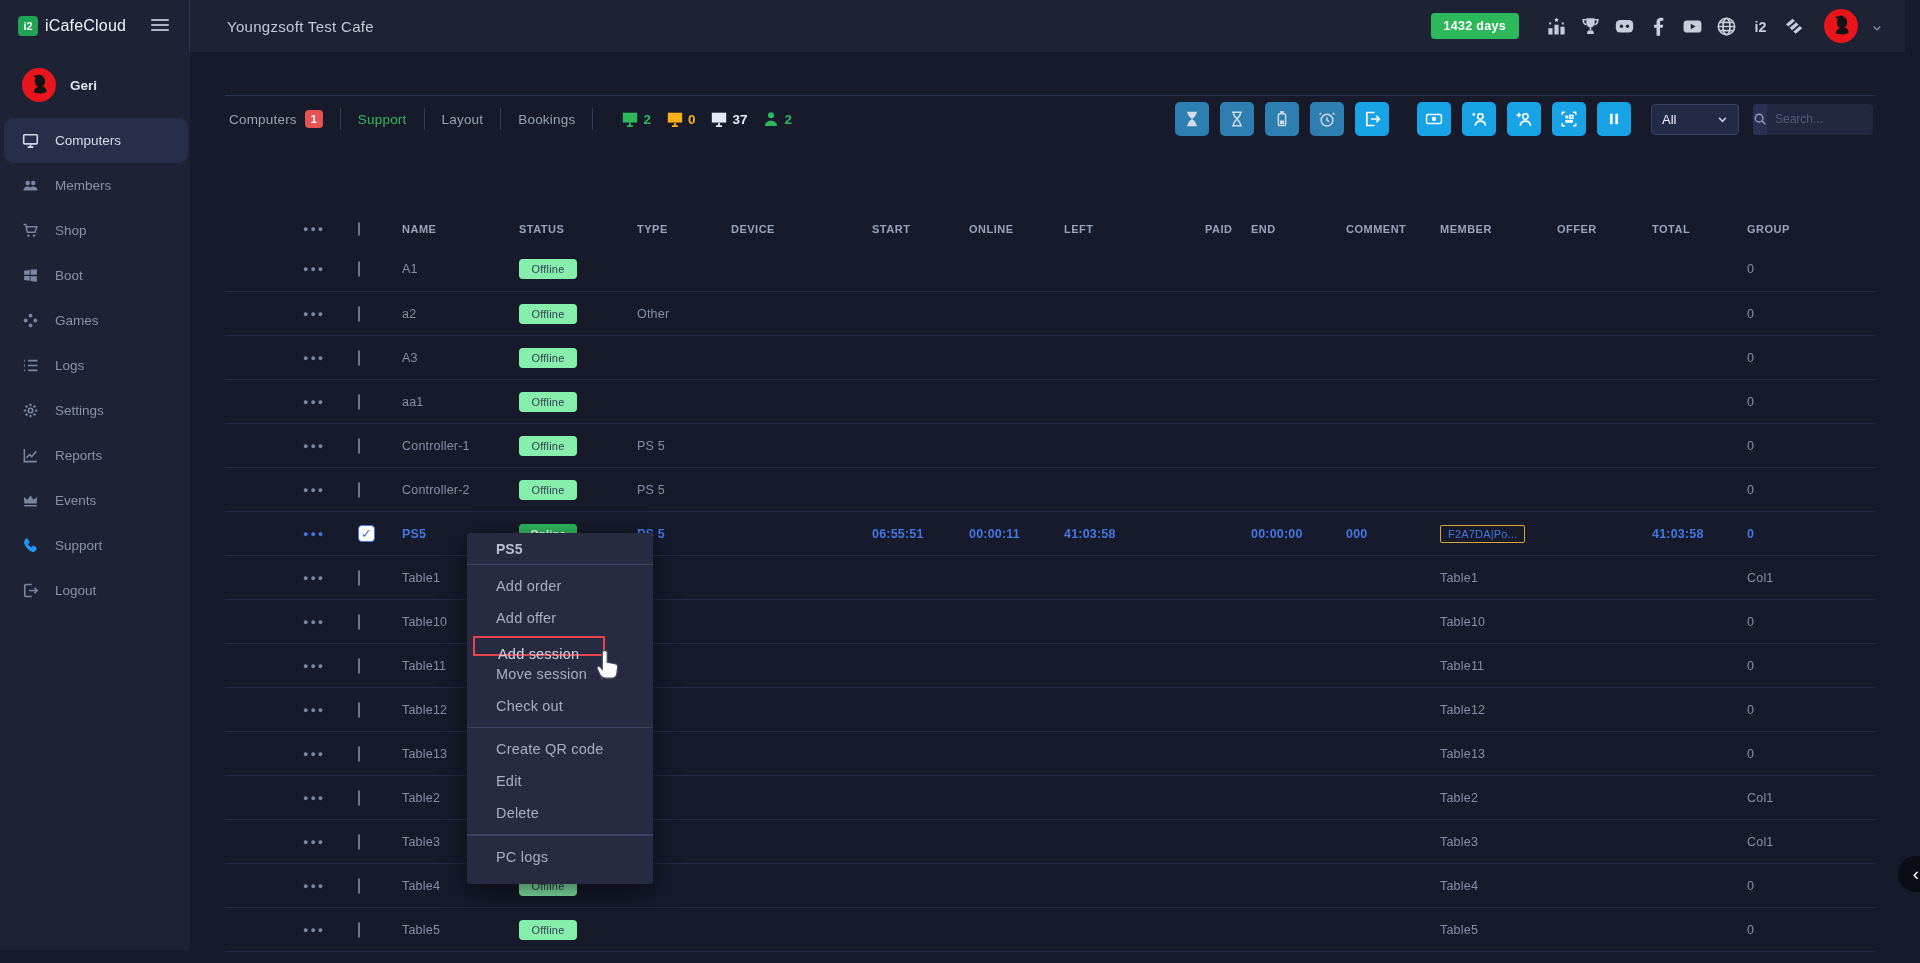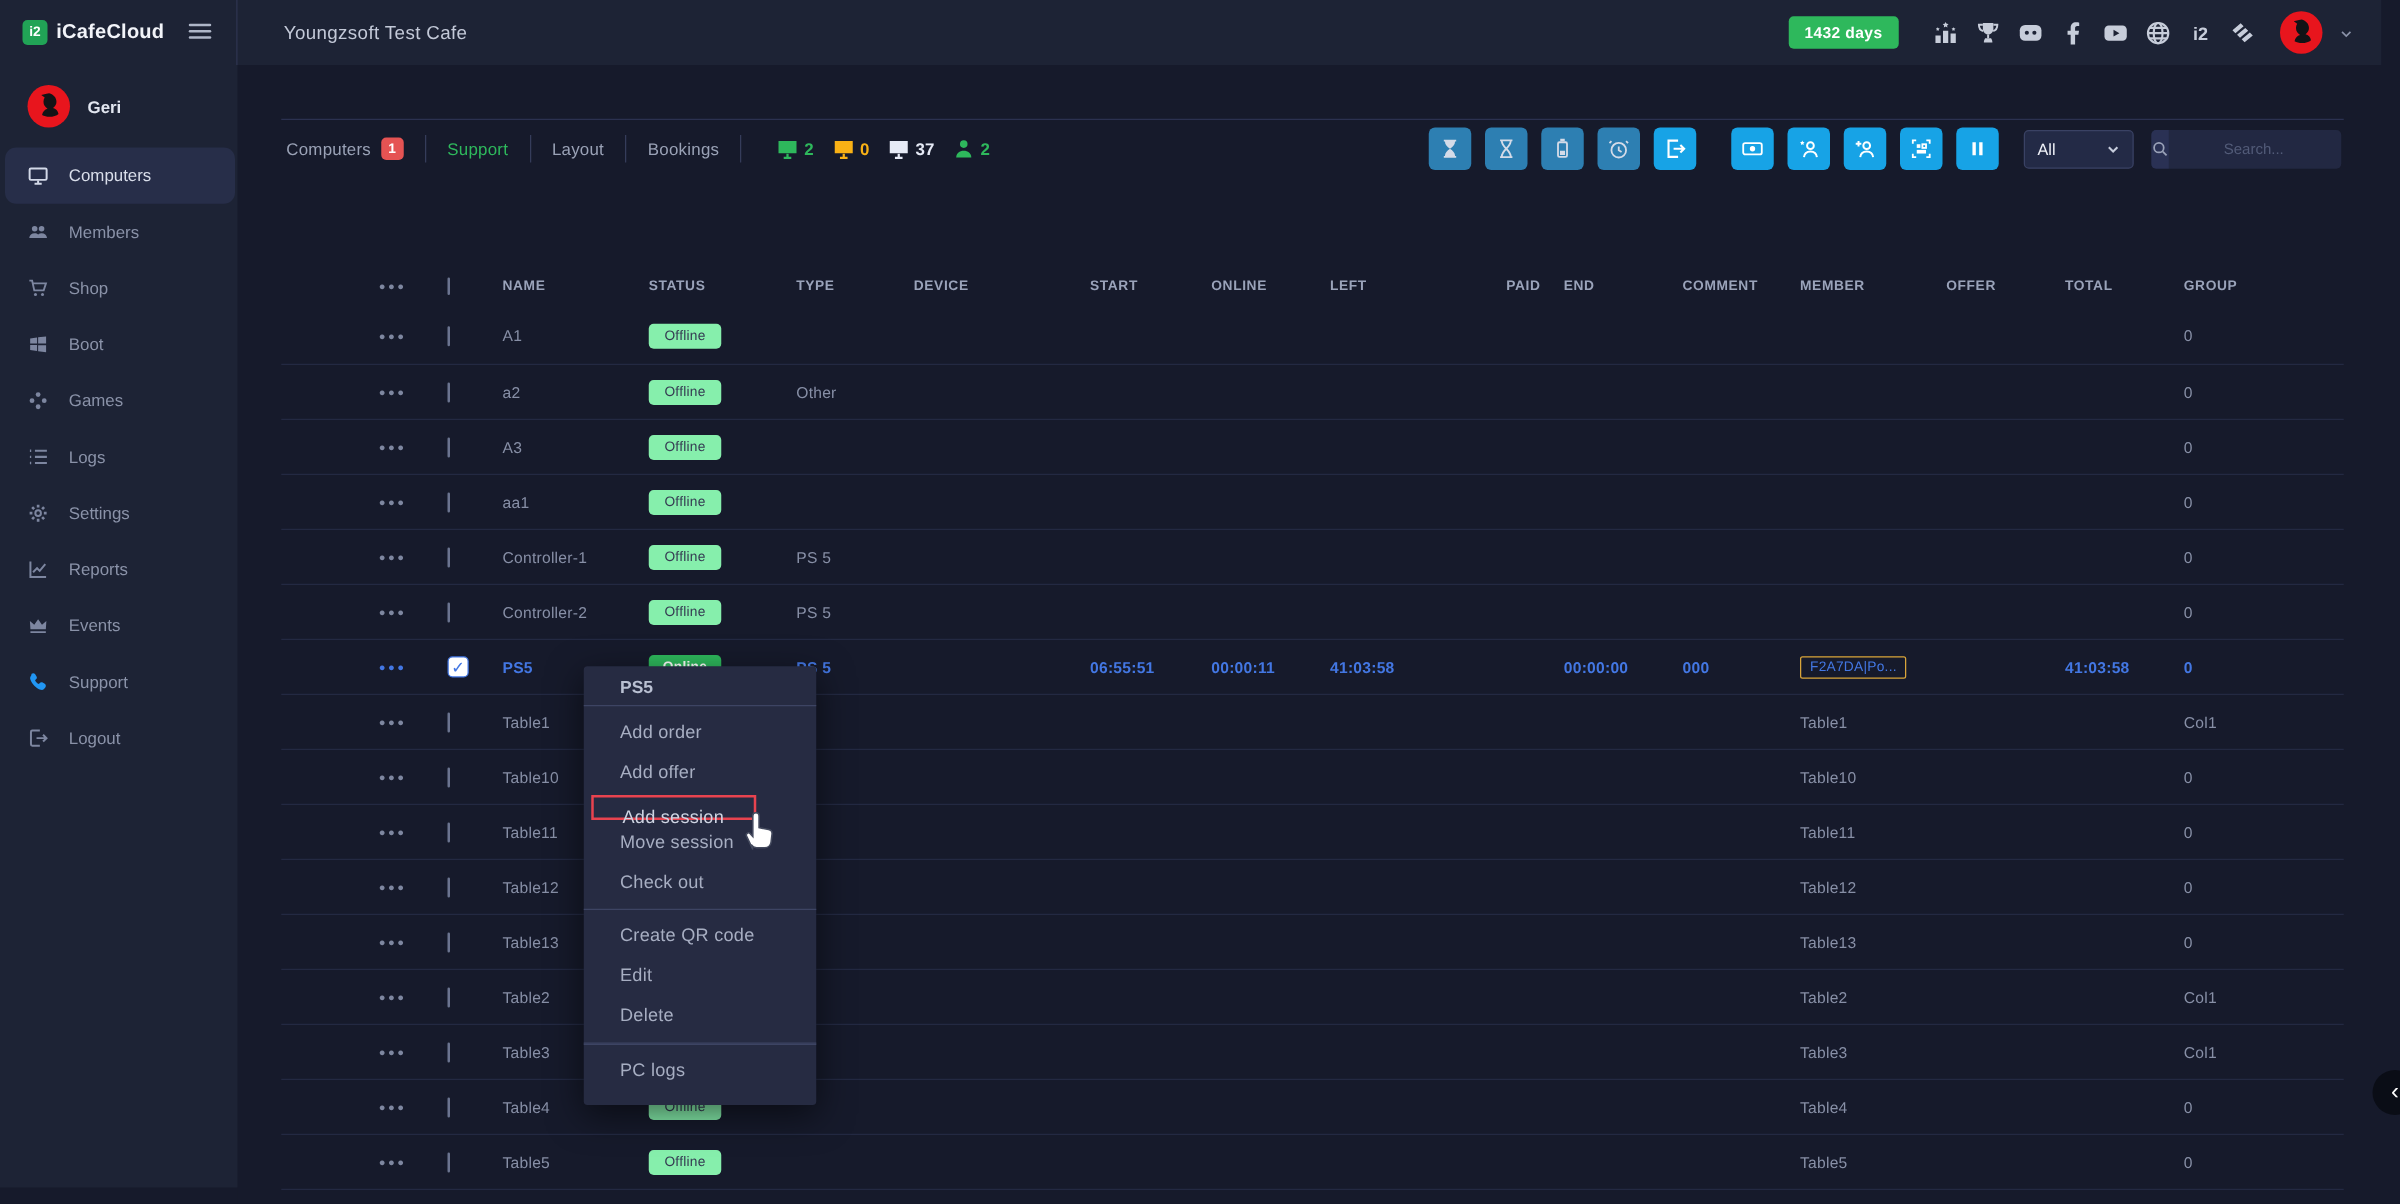--- a/index.html
+++ b/index.html
@@ -6,21 +6,21 @@
   html,body { width:1920px; height:963px; overflow:hidden; background:#161a2b;
     font-family:"Liberation Sans","DejaVu Sans",sans-serif; color:#8a92a8; }
 
   
   .topbar { position:absolute; left:0; top:0; width:1905px; height:52px; background:#1d2335;
     display:flex; align-items:center; z-index:30; }
   .brand { width:190px; height:52px; display:flex; align-items:center; padding-left:18px;
     border-right:1px solid #2e3450; position:relative; }
   .brand-logo { width:20px; height:20px; background:#21a356; border-radius:4px; color:#fff;
     font-weight:bold; font-size:11px; display:flex; align-items:center; justify-content:center; }
-  .brand-text { color:#f2f4f9; font-size:16px; font-weight:bold; margin-left:7px; letter-spacing:.2px; }
+  .brand-text { color:#f2f4f9; font-size:16px; font-weight:normal; margin-left:7px; letter-spacing:.2px; }
   .hamburger { position:absolute; right:20px; top:19px; width:18px; cursor:pointer; }
   .hamburger i { display:block; height:2px; background:#aeb6c8; margin-bottom:3px; border-radius:1px; }
   .cafe-name { font-size:15px; color:#c3c9d8; margin-left:37px; letter-spacing:.3px; }
   .topbar-right { margin-left:auto; display:flex; align-items:center; gap:13px; padding-right:22px; }
   .days-badge { background:#2eb85c; color:#fff; font-size:12.5px; font-weight:bold;
     padding:6px 13px; border-radius:4px; margin-right:14px; letter-spacing:.3px; }
   .tb-icon { width:21px; height:21px; color:#c7cdda; display:inline-flex; align-items:center;
     justify-content:center; cursor:pointer; }
   .tb-icon svg { width:100%; height:100%; }
   .avatar { width:34px; height:34px; border-radius:50%; background:#e8151d; overflow:hidden;
@@ -60,22 +60,22 @@
   .toolbar { margin-left:auto; display:flex; align-items:center; }
   .tool-btn { width:34px; height:34px; border-radius:5px; background:#17a3e6; color:#fff;
     display:flex; align-items:center; justify-content:center; margin-left:11px; cursor:pointer; }
   .tool-btn.muted { background:#2d7fb2; color:#d4dbe8; }
   .tool-btn.gap { margin-left:28px; }
   .tool-btn svg { width:18px; height:18px; }
   .filter-select { width:88px; height:31px; background:#232a46; border:1px solid #3a4264;
     border-radius:4px; color:#f0f2f8; font-size:13px; display:flex; align-items:center;
     padding:0 10px; margin-left:20px; cursor:pointer; justify-content:space-between; }
   .filter-select svg { width:11px; height:11px; color:#c6ccdc; }
-  .searchbox { width:152px; height:31px; background:#222842; border-radius:4px; overflow:hidden;
-    display:flex; margin-left:14px; margin-right:2px;gap:36px; }
+  .searchbox { width:120px; height:31px; background:#222842; border-radius:4px; overflow:hidden;
+    display:flex; margin-left:14px; margin-right:2px; }
   .searchbox .s-icon { width:33px; background:#2a3154; color:#9aa2b8; display:flex;
     align-items:center; justify-content:center; }
   .searchbox .s-icon svg { width:14px; height:14px; }
   .searchbox input { flex:1; background:transparent; border:0; outline:0; color:#aab1c6;
     font-size:12px; padding:0 8px; font-family:inherit; }
   .searchbox input::placeholder { color:#525b78; }
 
   
   .table { margin-top:73px; }
   .thead, .trow { display:grid;

